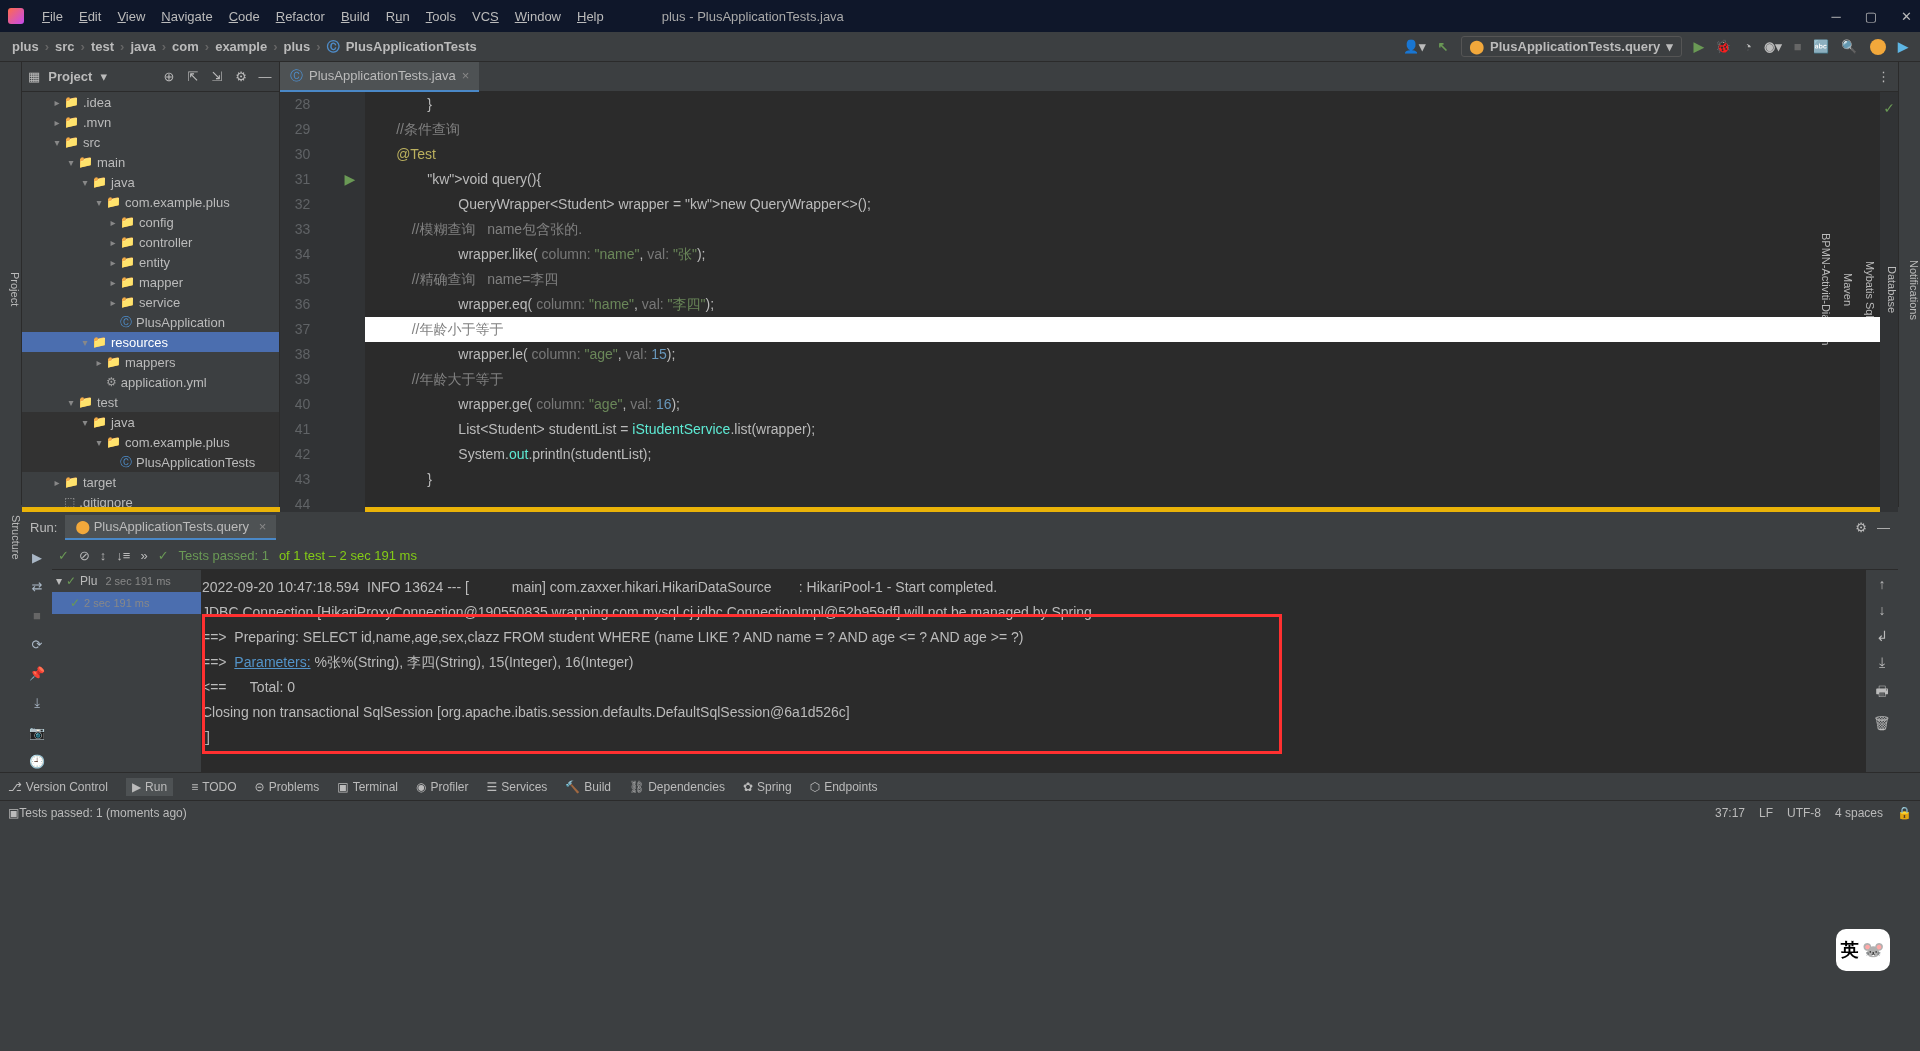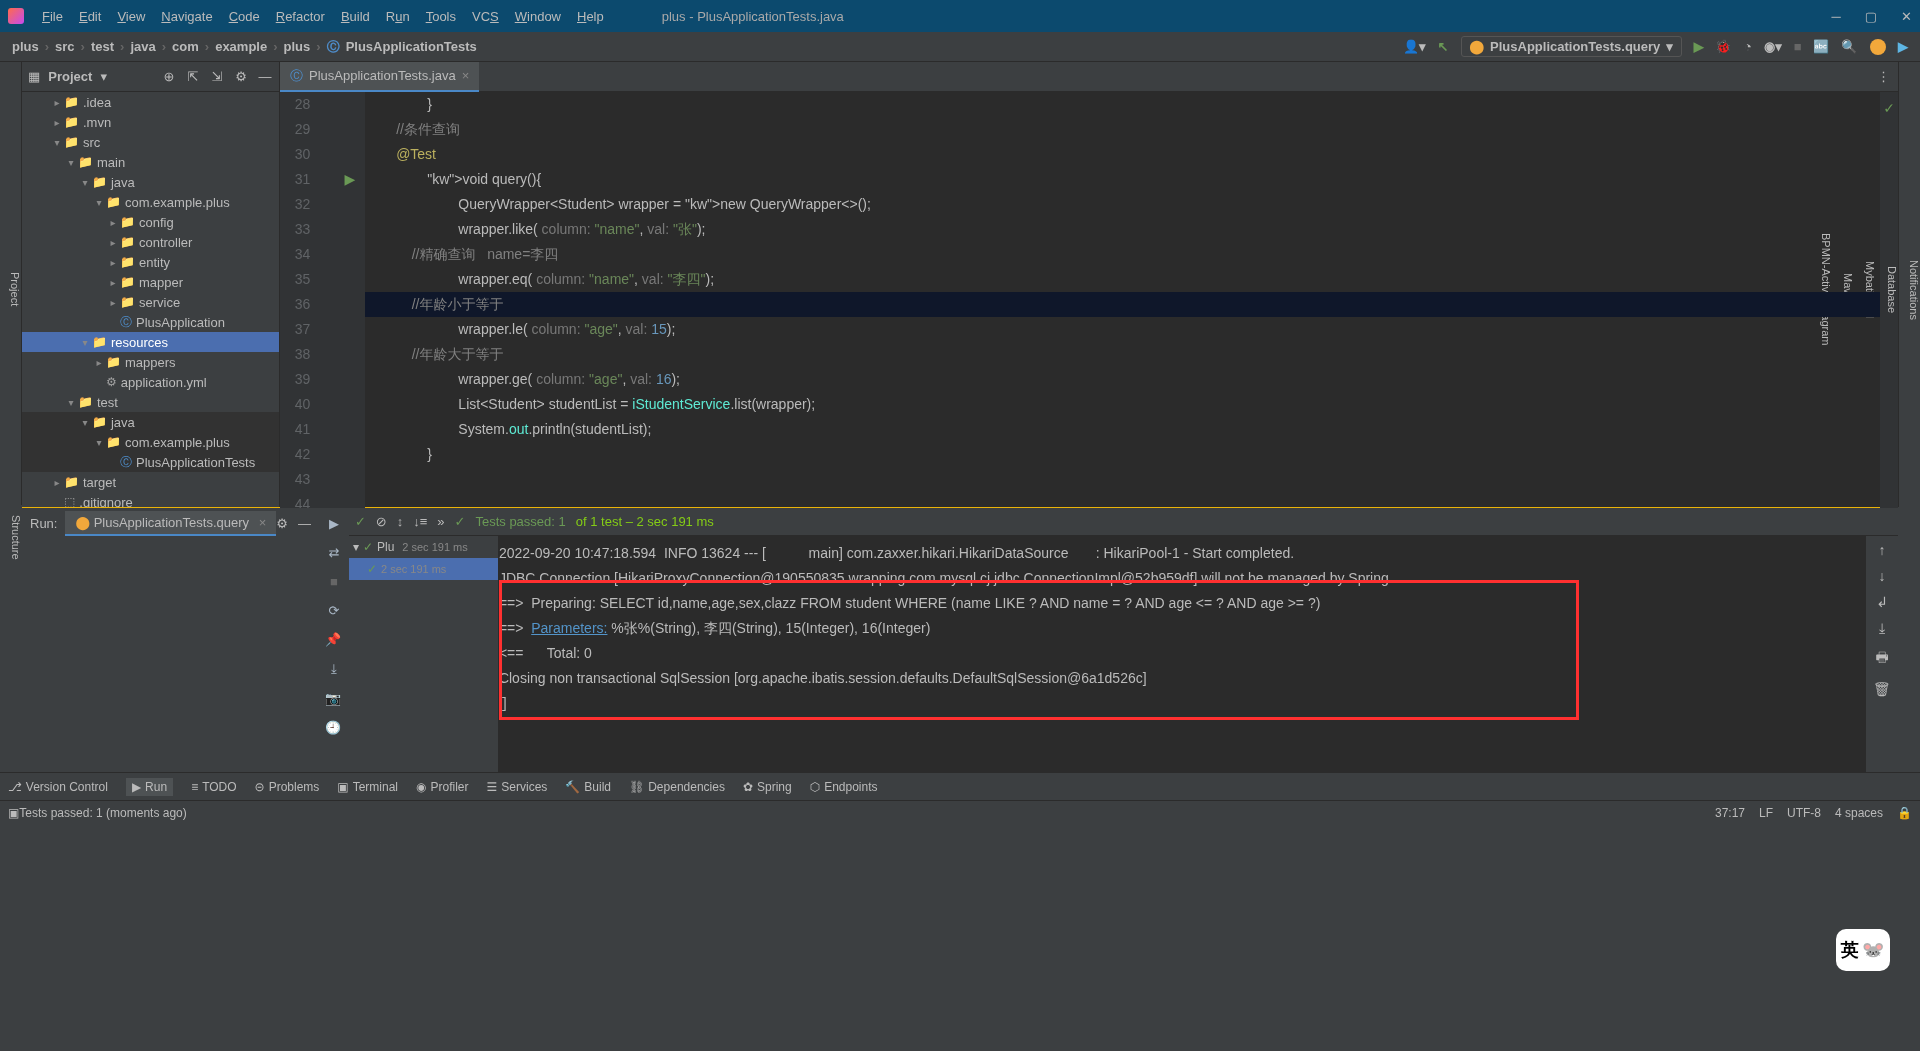--- a/index.html
+++ b/index.html
@@ -1,17 +1,17 @@
 <!DOCTYPE html>
 <html><head>
 <meta charset="utf-8">
 <style>
 * { margin: 0; padding: 0; box-sizing: border-box; font-family: 'Segoe UI', Tahoma, sans-serif; }
 body { width: 1920px; height: 1051px; background: #3c3f41; color: #bbbbbb; overflow: hidden; font-size: 13px; }
-.titlebar { height: 30px; background: #0c4a6e; display: flex; align-items: center; padding: 16px 8px; }
+.titlebar { height: 30px; background: #0f172a; display: flex; align-items: center; padding: 16px 8px; }
 .titlebar .menu-item { padding: 0 8px; cursor: pointer; }
 .titlebar .menu-item u { text-decoration: underline; }
 .titlebar .title { margin-left: 50px; color: #a9a9a9; }
 .titlebar .win-controls { margin-left: auto; display: flex; gap: 24px; }
 .navbar { height: 30px; background: #3c3f41; display: flex; align-items: center; padding: 0 12px; border-bottom: 1px solid #2b2b2b; font-weight: bold; }
 .breadcrumb { display: flex; align-items: center; gap: 6px; }
 .breadcrumb .sep { color: #666; }
 .breadcrumb .icon-class { color: #4e8cc9; }
 .navbar-right { margin-left: auto; display: flex; align-items: center; gap: 12px; }
 .run-play { color: #6a9955; }
@@ -37,28 +37,28 @@
 .editor { flex: 1; background: #2b2b2b; display: flex; flex-direction: column; }
 .tab-bar { height: 30px; background: #3c3f41; display: flex; align-items: center; border-bottom: 1px solid #2b2b2b; }
 .tab { height: 30px; display: flex; align-items: center; padding: 0 10px; background: #4e5254; border-bottom: 2px solid #4a88c7; gap: 6px; }
 .tab .close { color: #888; cursor: pointer; }
 .code-area { flex: 1; display: flex; font-family: 'Consolas','JetBrains Mono',monospace; font-size: 14px; line-height: 25px; }
 .gutter { width: 55px; background: #313335; text-align: center; padding-right: 10px; color: #606366; }
 .gutter-icons { width: 30px; background: #313335; padding-top: 0; }
 .gutter-icons .run-icon { color: #6a9955; text-align: center; height: 25px; }
 .code { flex: 1; padding-left: 0; position: relative; }
 .code-line { white-space: pre; }
-.code-line.current { background: #0f172a; }
+.code-line.current { background: #ffffff; }
 .annotation { color: #bbb05e; }
 .str { color: #6a8759; }
 .num { color: #6897bb; }
 .comment { color: #808080; }
 .hint { color: #787878; font-style: normal; }
 .field { color: #5eead4; }
-.run-panel { height: 265px; border-top: 1px solid #eab308; display: flex; }
+.run-panel { height: 265px; border-top: 5px solid #eab308; display: flex; flex-direction: column; }
 .run-header { height: 30px; background: #3c3f41; display: flex; align-items: center; padding: 0 8px; }
 .run-tab { background: #4e5254; padding: 4px 10px; border-bottom: 2px solid #4a88c7; }
 .run-header-right { margin-left: auto; display: flex; gap: 10px; }
 .run-body { flex: 1; display: flex; }
 .run-left-icons { width: 30px; background: #3c3f41; display: flex; flex-direction: column; align-items: center; gap: 14px; padding-top: 8px; }
 .run-left-icons span { color: #a9b7c6; }
 .run-play-icon { color: #6a9955; }
 .run-tree { width: 150px; background: #3c3f41; border-right: 1px solid #2b2b2b; font-size: 12px; }
 .run-tree .tree-row { display: flex; align-items: center; height: 22px; padding: 0 4px; gap: 4px; }
 .run-tree .tree-row.sel { background: #4b6eaf; color: #fff; }
@@ -314,20 +314,21 @@
           <div class="run-icon"></div>
           <div class="run-icon"></div>
           <div class="run-icon"></div>
         </div>
       <div class="code" id="code">
           <div class="code-line">                }</div>
           <div class="code-line">        <span class="comment">//条件查询</span></div>
           <div class="code-line">        <span class="annotation">@Test</span></div>
           <div class="code-line">                <span class="&lt;span">"kw"</span>&gt;void query(){</div>
           <div class="code-line">                        QueryWrapper&lt;Student&gt; wrapper = <span class="&lt;span">"kw"</span>&gt;new QueryWrapper&lt;&gt;();</div>
+          <div class="code-line">            <span class="comment">//模糊查询   name包含张的.</span></div>
           <div class="code-line">                        wrapper.like( <span class="hint">column:</span> <span class="str">"name"</span>, <span class="hint">val:</span> <span class="str">"张"</span>);</div>
           <div class="code-line">            <span class="comment">//精确查询   name=李四</span></div>
           <div class="code-line">                        wrapper.eq( <span class="hint">column:</span> <span class="str">"name"</span>, <span class="hint">val:</span> <span class="str">"李四"</span>);</div>
           <div class="code-line current">            <span class="comment">//年龄小于等于</span></div>
           <div class="code-line">                        wrapper.le( <span class="hint">column:</span> <span class="str">"age"</span>, <span class="hint">val:</span> <span class="num">15</span>);</div>
           <div class="code-line">            <span class="comment">//年龄大于等于</span></div>
           <div class="code-line">                        wrapper.ge( <span class="hint">column:</span> <span class="str">"age"</span>, <span class="hint">val:</span> <span class="num">16</span>);</div>
           <div class="code-line">                        List&lt;Student&gt; studentList = <span class="field">iStudentService</span>.list(wrapper);</div>
           <div class="code-line">                        System.<span class="field">out</span>.println(studentList);</div>
           <div class="code-line">                }</div>

